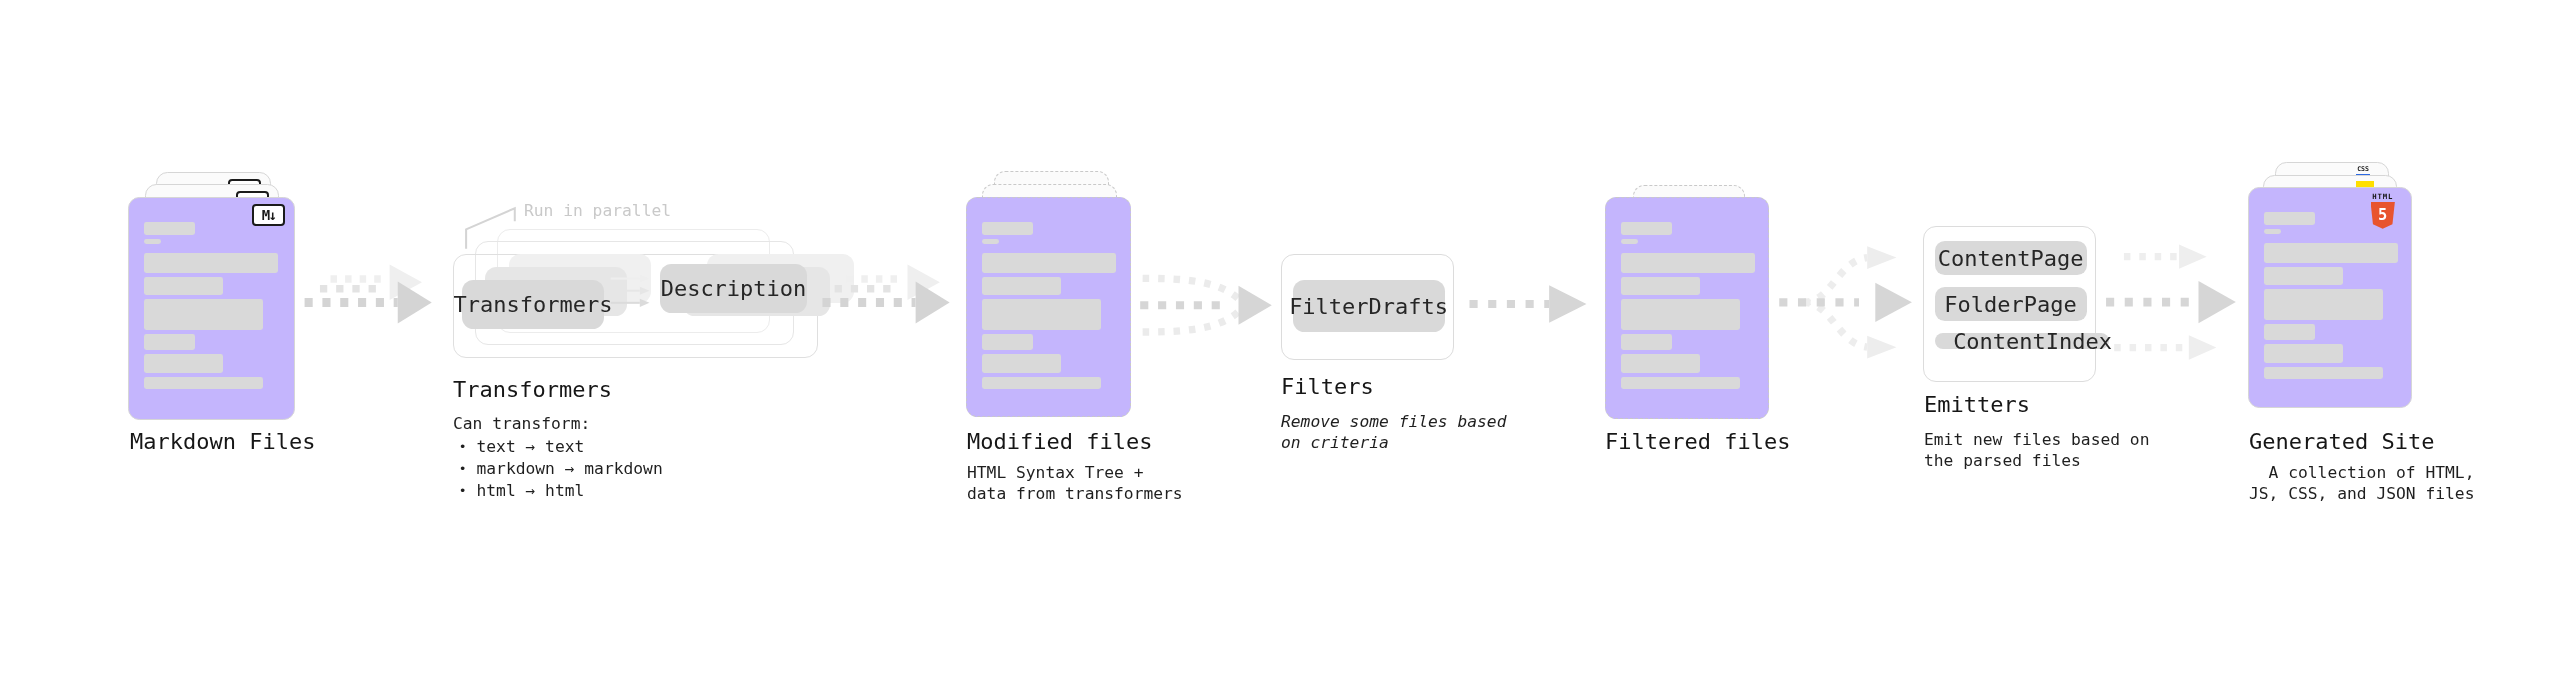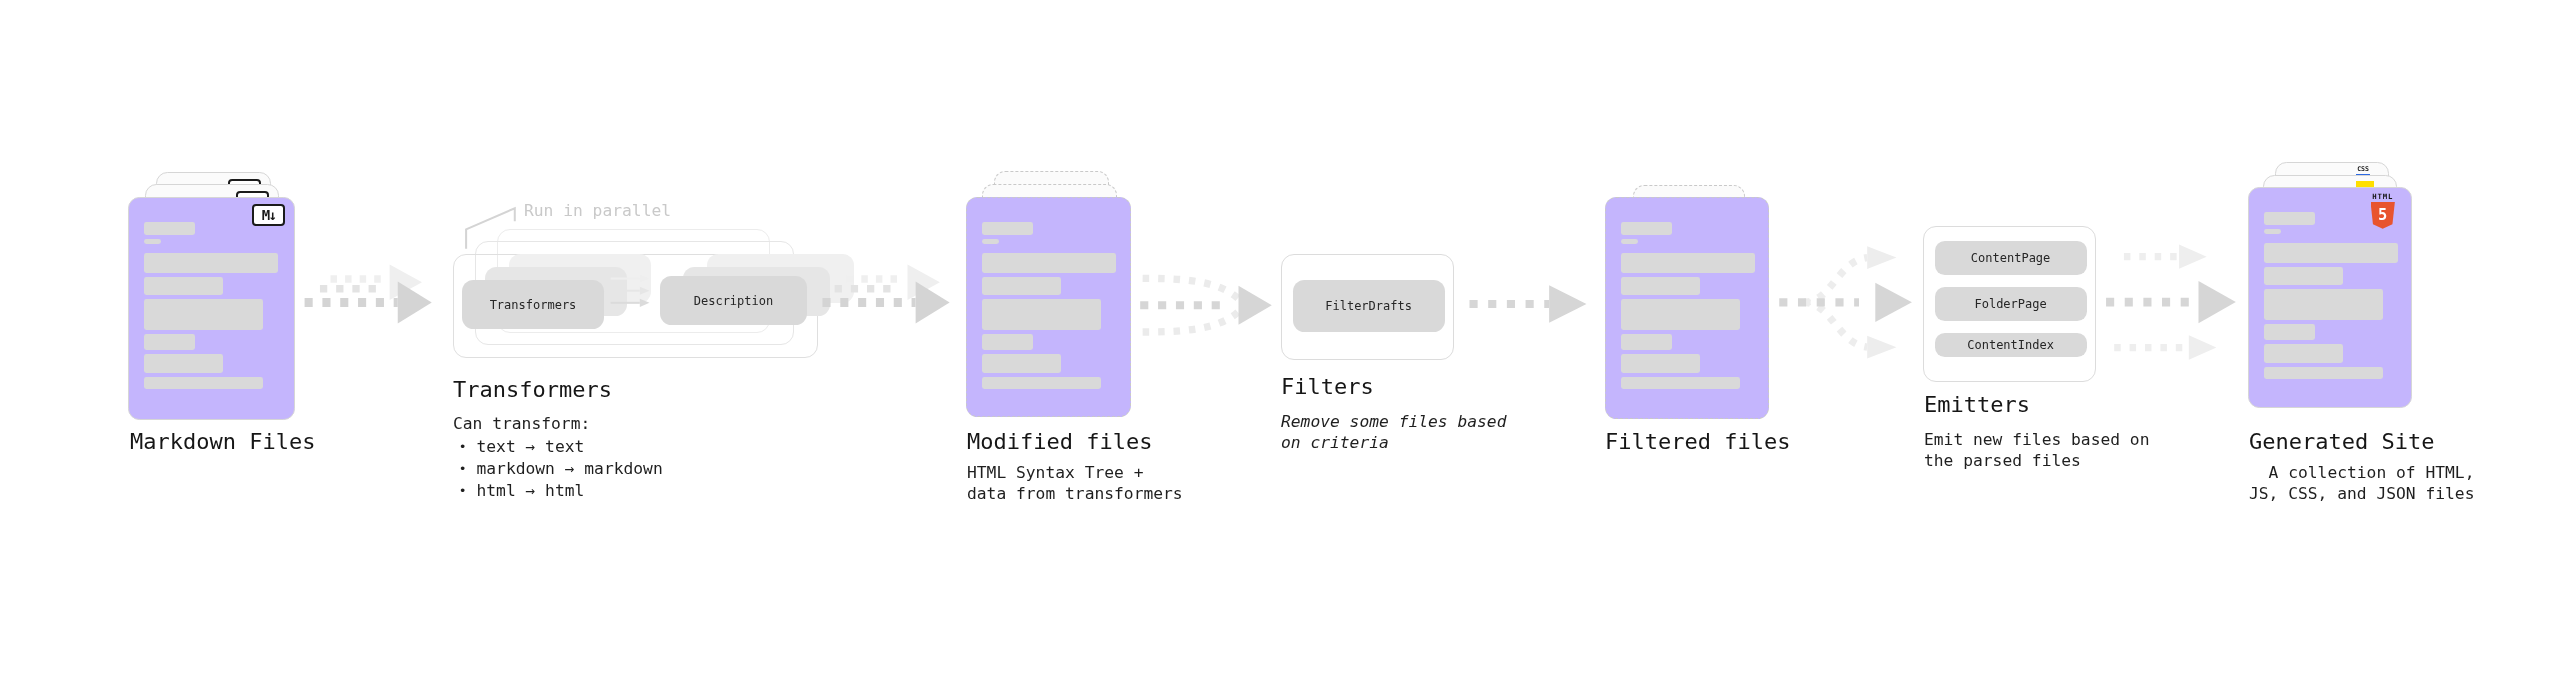--- a/index.html
+++ b/index.html
@@ -40,21 +40,21 @@
   .js-badge { position:absolute; top:4.9px; right:22px; width:18px; height:8.1px; background:#ffdf00; }
   
   .node-label { position:absolute; font-size:22px; color:#161616; white-space:nowrap; }
   .node-desc  { position:absolute; font-size:16.3px; line-height:21px; color:#1f1f1f; white-space:pre-line; }
   .callout-label { position:absolute; font-size:16.3px; color:#c9c9c9; white-space:nowrap; }
   
   .tbox { position:absolute; border:1.6px solid #e0e0e0; border-radius:13px; box-sizing:border-box; background:transparent; }
   .obox { position:absolute; border:1.6px solid #dcdcdc; border-radius:13px; background:#ffffff; box-sizing:border-box; }
   .pill { position:absolute; background:#d9d9d9; border-radius:11.4px;
     display:flex; align-items:center; justify-content:center;
-    font-size:12px; color:#262626; white-space:nowrap; }
+    font-size:22px; color:#262626; white-space:nowrap; }
   .pill.echo1 { background:#e6e6e6; }
   .pill.echo2 { background:#f0f0f0; }
   .arrow-svg { position:absolute; }
   
   .bullets { position:absolute; font-size:16.3px; line-height:22px; color:#1f1f1f; }
   .bullet-row { display:flex; gap:8.1px; }
   .bullet-marker { width:11.4px; text-align:center; font-size:13px; }
 </style>
 </head>
 <body>
@@ -101,21 +101,21 @@
     <div class="tbox" style="left:497px; top:229px; width:273px; height:104px; border-color:#ececec;"></div>
     <div class="tbox" style="left:475px; top:241px; width:319px; height:104px; border-color:#e6e6e6;"></div>
     <div class="tbox" style="left:453px; top:254px; width:365px; height:104px; border-color:#dfdfdf;"></div>
 
     <div class="pill echo2" style="left:509px; top:254px; width:142px; height:49px;"></div>
     <div class="pill echo1" style="left:485px; top:267px; width:142px; height:49px;"></div>
     <div class="pill" style="left:462px; top:280px; width:142px; height:49px;">Transformers</div>
 
     <div class="pill echo2" style="left:707px; top:254px; width:147px; height:49px;"></div>
     <div class="pill echo1" style="left:683px; top:267px; width:147px; height:49px;"></div>
-    <div class="pill" style="left:660px; top:276px; width:147px; height:49px;">Description</div>
+    <div class="pill" style="left:660px; top:264px; width:147px; height:49px;">Description</div>
 
     <svg class="arrow-svg" style="left:609px; top:271px; z-index:4;" width="47" height="41" viewBox="0 0 58 50">
       <line x1="2" y1="9" x2="38" y2="9" stroke="#eeeeee" stroke-width="2.5"></line>
       <polygon points="38,4 50,9 38,14" fill="#eeeeee"></polygon>
       <line x1="2" y1="24" x2="38" y2="24" stroke="#e6e6e6" stroke-width="2.5"></line>
       <polygon points="38,19 50,24 38,29" fill="#e6e6e6"></polygon>
       <line x1="2" y1="39" x2="38" y2="39" stroke="#dbdbdb" stroke-width="2.5"></line>
       <polygon points="38,34 50,39 38,44" fill="#dbdbdb"></polygon>
     </svg>
 
@@ -209,21 +209,21 @@
     <path d="M 34,79 C 68,79 76,130 112,134" fill="none" stroke="#ededed" stroke-width="9" stroke-dasharray="8 11"></path>
     <polygon points="112,120 148,134 112,148" fill="#ededed"></polygon>
     <line x1="4" y1="79" x2="102" y2="79" stroke="#d6d6d6" stroke-width="10" stroke-dasharray="10 13"></line>
     <polygon points="122,55 167,79 122,103" fill="#d6d6d6"></polygon>
   </svg>
 
   <div>
     <div class="obox" style="left:1923px; top:226px; width:173px; height:156px;">
       <div class="pill" style="left:10.6px; top:14px; width:152px; height:34px; border-radius:9.8px;">ContentPage</div>
       <div class="pill" style="left:10.6px; top:60px; width:152px; height:34px; border-radius:9.8px;">FolderPage</div>
-      <div class="pill" style="left:10.6px; top:106px; width:152px; height:24px; border-radius:9.8px;">ContentIndex</div>
+      <div class="pill" style="left:10.6px; top:106px; width:152px; height:16px; border-radius:9.8px;padding-left:22px;">ContentIndex</div>
     </div>
     <div class="node-label" style="left:1924px; top:392px;">Emitters</div>
     <div class="node-desc" style="left:1924px; top:429px;">Emit new files based on
 the parsed files</div>
   </div>
 
   <svg class="arrow-svg" style="left:2101px; top:234px;" width="148" height="133" viewBox="0 0 182 164">
     <line x1="28" y1="28" x2="96" y2="28" stroke="#eeeeee" stroke-width="9" stroke-dasharray="8 11"></line>
     <polygon points="96,13 130,28 96,43" fill="#eeeeee"></polygon>
     <line x1="6" y1="84" x2="120" y2="84" stroke="#d6d6d6" stroke-width="11" stroke-dasharray="10 13"></line>

